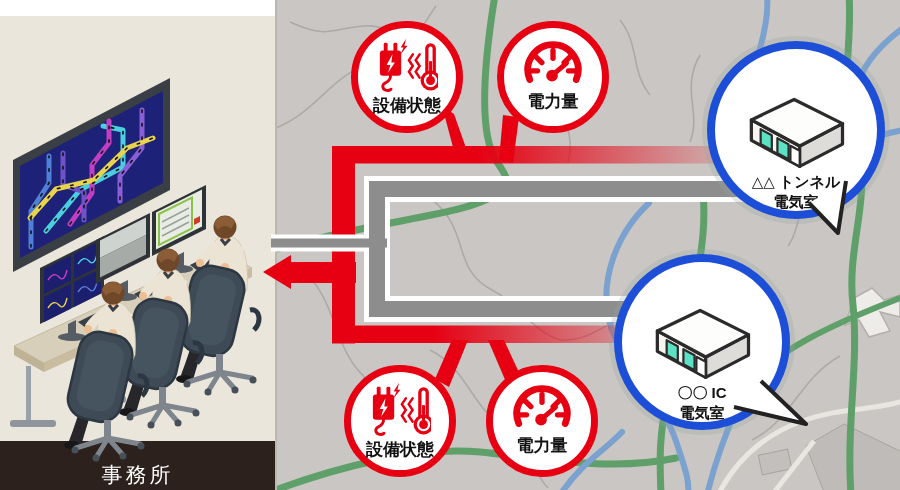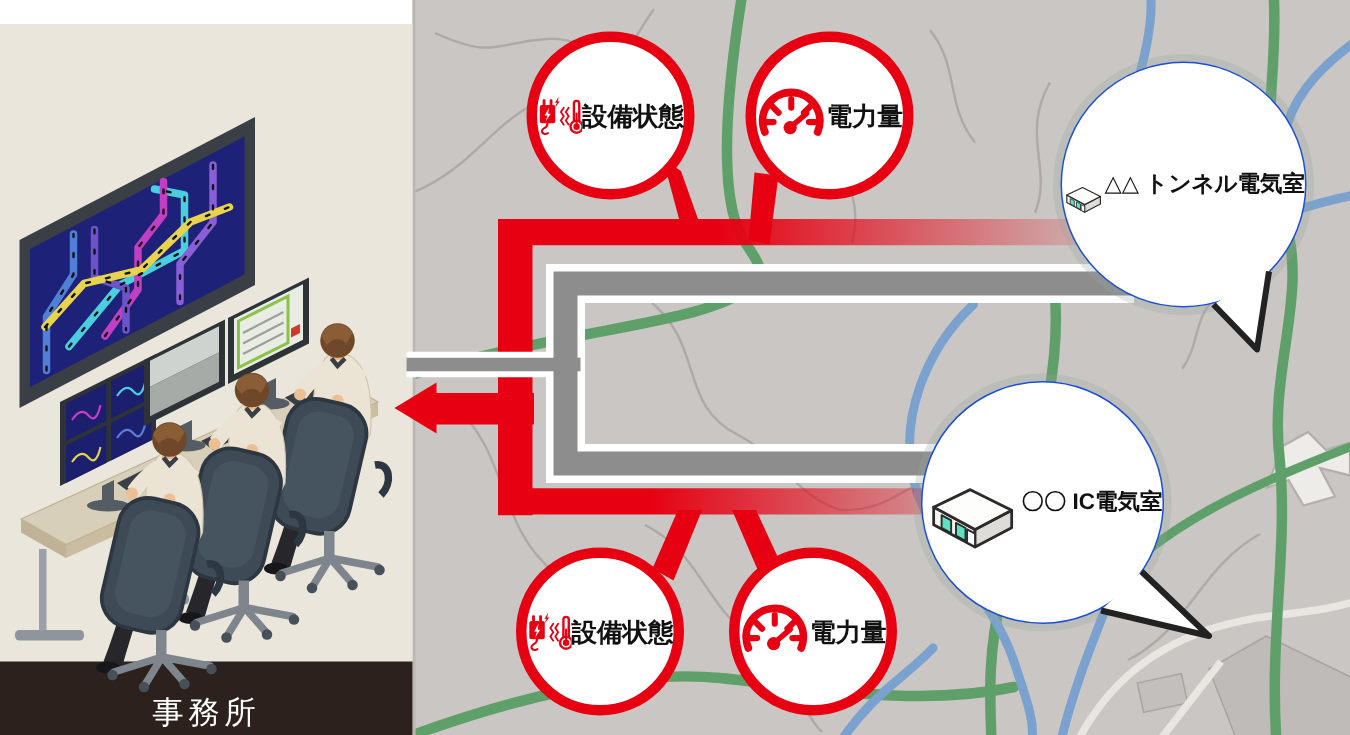--- a/index.html
+++ b/index.html
@@ -17,31 +17,31 @@
   #map-panel{position:absolute;left:275px;top:0;width:625px;height:490px;background:#cac6c3;
              border-left:2px solid #bab6b2;box-sizing:border-box;}
   #map-roads{position:absolute;left:0;top:0;}
 
   
   #overlay{position:absolute;left:0;top:0;z-index:3;pointer-events:none;}
   #tails-layer{position:absolute;left:0;top:0;z-index:6;pointer-events:none;}
 
   
   .badge{position:absolute;width:98px;height:98px;border:7px solid #e60012;border-radius:50%;
-         background:#ffffff;z-index:4;display:flex;align-items:center;
+         background:#ffffff;z-index:4;display:flex;flex-direction:column;align-items:center;
          justify-content:center;}
   .badge .blabel{font-size:17px;font-weight:bold;color:#111;margin-top:1px;white-space:nowrap;}
   #badge-eq-top{left:351px;top:21px;}
   #badge-pw-top{left:497px;top:21px;}
   #badge-eq-bot{left:344px;top:365px;}
   #badge-pw-bot{left:486px;top:365px;}
 
   
-  .callout{position:absolute;background:#ffffff;border:1px solid #1d4ed8;border-radius:50%;z-index:5;
-           display:flex;flex-direction:row;align-items:center;
+  .callout{position:absolute;background:#ffffff;border:8px solid #1d4ed8;border-radius:50%;z-index:5;
+           display:flex;flex-direction:column;align-items:center;
            box-shadow:0 0 0 5px rgba(150,165,158,0.28);justify-content:flex-end;}
   .callout .cline{font-size:15px;font-weight:bold;color:#111;line-height:1.3;white-space:nowrap;}
   #callout-tunnel{left:707px;top:41px;width:162px;height:162px;}
   #callout-ic{left:614px;top:254px;width:160px;height:160px;}
   .callout svg{margin-top:20px;}
 </style>
 </head>
 <body>
 
 <div id="stage">

